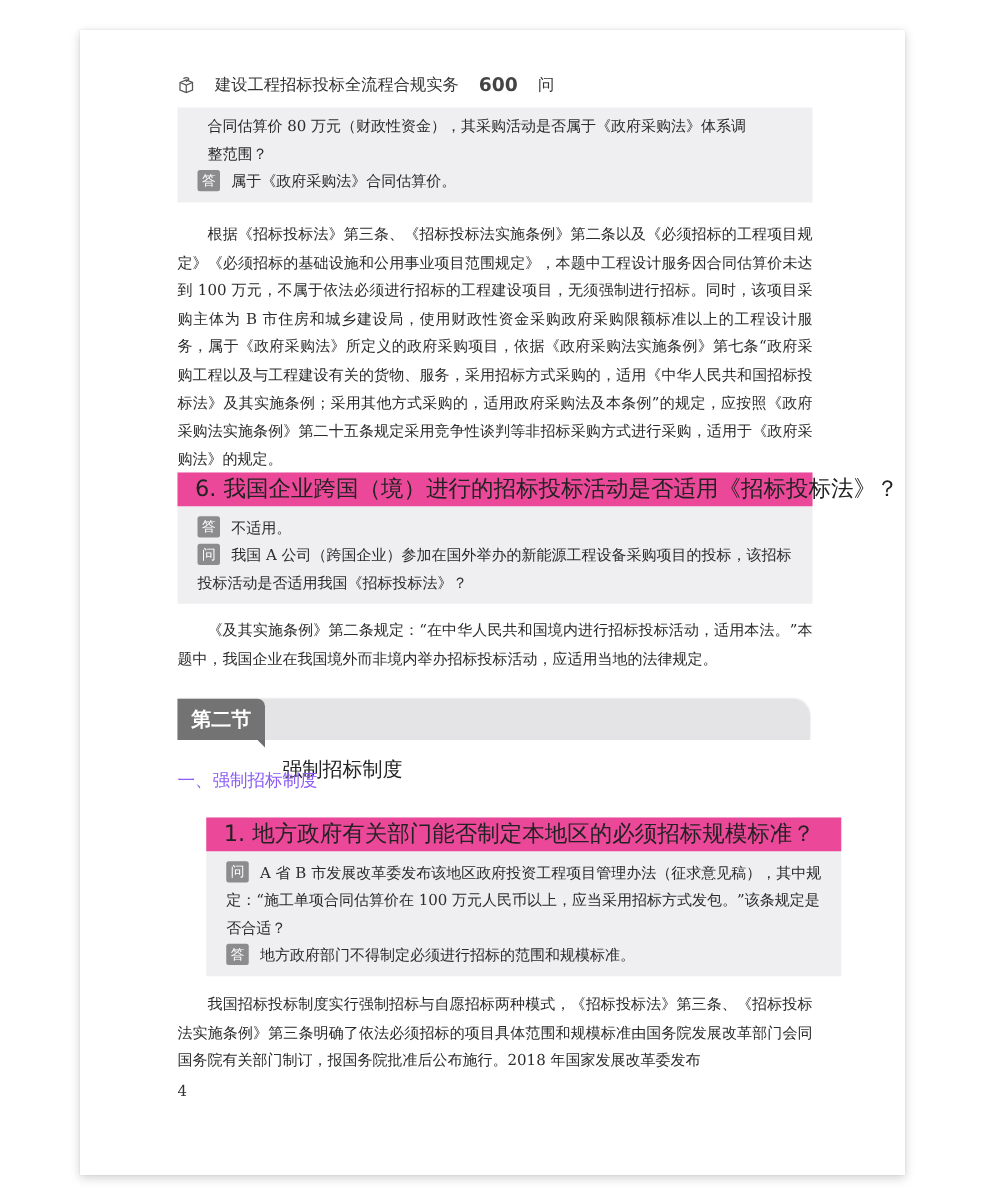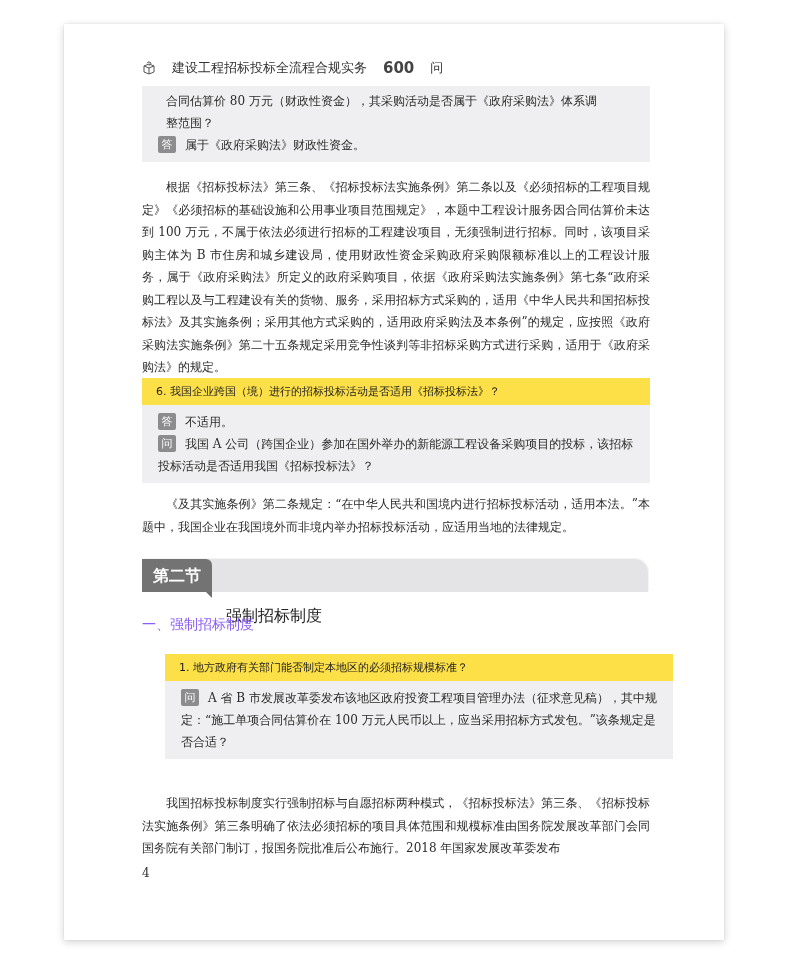--- a/index.html
+++ b/index.html
@@ -18,23 +18,23 @@
     position:absolute; top:34px; left:0; height:20px;
     display:flex; align-items:center; gap:16px;
     font-family: "DejaVu Sans", "Liberation Sans", sans-serif;
     font-size:13px; color:#333;
   }
   .running-head .num { font-size:15px; font-weight:bold; color:#444; }
   .box-icon { width:14px; height:14px; display:inline-block; }
 
   .qa-box { position:absolute; left:0; width:508px; background:#efeff1; }
   .qa-title {
-    background:#fde047; height:27px; line-height:27px; padding-left:14px;
+    background:#ec4899; height:27px; line-height:27px; padding-left:14px;
     font-family: "DejaVu Sans", "Liberation Sans", sans-serif;
-    font-size:11px; color:#222;
+    font-size:18px; color:#222;
     white-space:nowrap;
   }
   .qa-body { padding:6px 14px 6px 24px; font-size:12px; line-height:22px; color:#2b2b2b; }
   .badge {
     display:inline-block; width:18px; height:17px; line-height:17px; text-align:center;
     background:#8c8c8e; color:#fff; font-size:11px; border-radius:2px;
     font-family: "DejaVu Sans", "Liberation Sans", sans-serif;
     margin-right:9px; vertical-align:1px;
   }
   .qa-line { margin-left:-8px; }
@@ -91,21 +91,21 @@
       <span>建设工程招标投标全流程合规实务</span>
       <span class="num">600</span>
       <span>问</span>
     </div>
 
     <div class="qa-box" style="top:62px;">
       <div class="qa-body" style="padding-top:4px;padding-bottom:6px;">
         <div>合同估算价 80 万元（财政性资金），其采购活动是否属于《政府采购法》体系调</div>
         <div>整范围？</div>
         <div class="qa-line">
-          <span class="badge">答</span><span>属于《政府采购法》财政性资金。</span>
+          <span class="badge">答</span><span>属于《政府采购法》合同估算价。</span>
         </div>
       </div>
     </div>
 
     <div class="para" style="top:152px;">根据《招标投标法》第三条、《招标投标法实施条例》第二条以及《必须招标的工程项目规定》《必须招标的基础设施和公用事业项目范围规定》，本题中工程设计服务因合同估算价未达到 100 万元，不属于依法必须进行招标的工程建设项目，无须强制进行招标。同时，该项目采购主体为 B 市住房和城乡建设局，使用财政性资金采购政府采购限额标准以上的工程设计服务，属于《政府采购法》所定义的政府采购项目，依据《政府采购法实施条例》第七条“政府采购工程以及与工程建设有关的货物、服务，采用招标方式采购的，适用《中华人民共和国招标投标法》及其实施条例；采用其他方式采购的，适用政府采购法及本条例”的规定，应按照《政府采购法实施条例》第二十五条规定采用竞争性谈判等非招标采购方式进行采购，适用于《政府采购法》的规定。</div>
 
     <div class="qa-box" style="top:354px;">
       <div class="qa-title">6. 我国企业跨国（境）进行的招标投标活动是否适用《招标投标法》？</div>
       <div class="qa-body">
         <div class="qa-line">
@@ -126,20 +126,23 @@
     </div>
 
     <div class="subhead">一、强制招标制度</div>
 
     <div class="qa-box" style="top:630px;margin-left:23px;">
       <div class="qa-title">1. 地方政府有关部门能否制定本地区的必须招标规模标准？</div>
       <div class="qa-body">
         <div class="qa-line">
           <span class="badge">问</span><span>A 省 B 市发展改革委发布该地区政府投资工程项目管理办法（征求意见稿），其中规定：“施工单项合同估算价在 100 万元人民币以上，应当采用招标方式发包。”该条规定是否合适？</span>
         </div>
+        <div class="qa-line">
+          <span class="badge">答</span><span>地方政府部门不得制定必须进行招标的范围和规模标准。</span>
+        </div>
       </div>
     </div>
 
     <div class="para" style="top:768px;">我国招标投标制度实行强制招标与自愿招标两种模式，《招标投标法》第三条、《招标投标法实施条例》第三条明确了依法必须招标的项目具体范围和规模标准由国务院发展改革部门会同国务院有关部门制订，报国务院批准后公布施行。2018 年国家发展改革委发布</div>
 
     <div class="page-number">4</div>
   </div>
 </div>
 
 </body></html>

